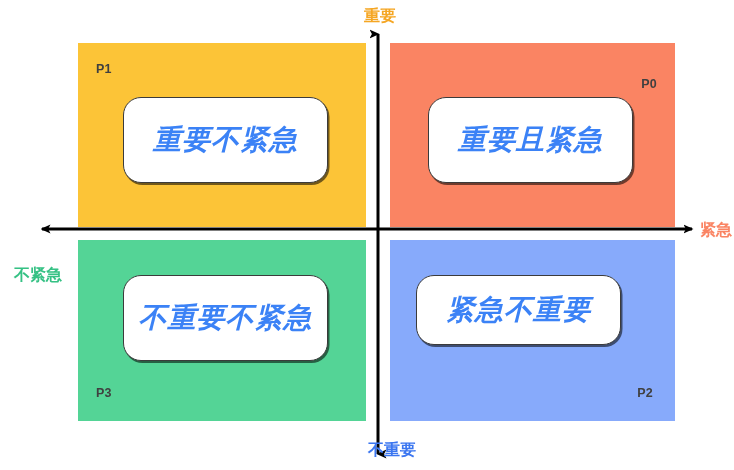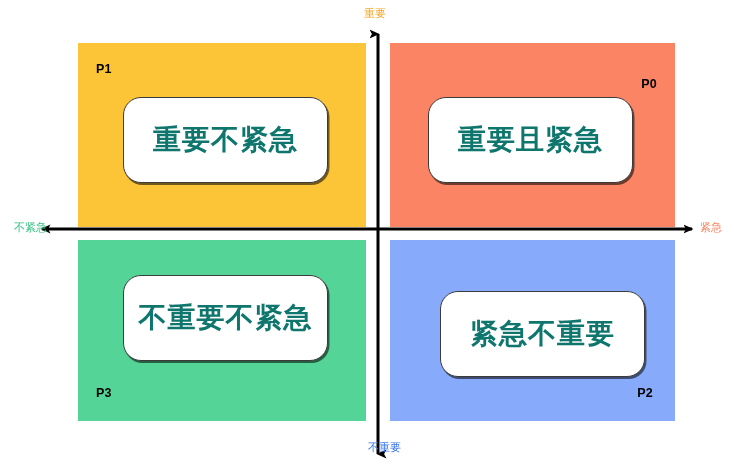--- a/index.html
+++ b/index.html
@@ -25,21 +25,21 @@
     box-sizing: border-box;
   }
   #quad-p1 { left: 78px;  top: 43px;  width: 288px; height: 184px; background: #FCC437; }
   #quad-p0 { left: 390px; top: 43px;  width: 285px; height: 184px; background: #FA8463; }
   #quad-p3 { left: 78px;  top: 240px; width: 288px; height: 181px; background: #54D496; }
   #quad-p2 { left: 390px; top: 240px; width: 285px; height: 181px; background: #87AAFB; }
 
   
   .ptag {
     position: absolute;
-    color: #000000;
+    color: #404040;
     font-size: 12.5px;
     font-weight: bold;
     letter-spacing: 0.2px;
     line-height: 1;
     white-space: nowrap;
   }
   #ptag-p1 { left: 18px;  top: 20px; }
   #ptag-p0 { right: 18px; top: 20px; margin-top: 15px; }
   #ptag-p3 { left: 18px;  bottom: 22px; text-align: right; }
   #ptag-p2 { right: 22px; bottom: 22px; }
@@ -52,45 +52,46 @@
     border: 1.6px solid #3b3b3b;
     border-radius: 18px;
     display: flex;
     align-items: center;
     justify-content: center;
     box-shadow: 1.5px 2px 0 rgba(0,0,0,0.55);
   }
   .card-text {
     font-size: 28px;
     font-weight: bold;
-    color: #0f766e;
+    color: #3b82f6;
     letter-spacing: 1px;
     line-height: 1;
     white-space: nowrap;
+    font-style: italic;
   }
   #card-p1 { left: 123px; top: 97px;  width: 205px; height: 86px; }
   #card-p0 { left: 428px; top: 97px;  width: 205px; height: 86px; }
   #card-p3 { left: 123px; top: 275px; width: 205px; height: 86px; }
-  #card-p2 { left: 440px; top: 275px; width: 205px; height: 86px; margin-top: 16px; }
+  #card-p2 { left: 416px; top: 275px; width: 205px; height: 70px; }
 
   
   #axes {
     position: absolute;
     left: 0;
     top: 0;
     width: 734px;
     height: 470px;
     pointer-events: none;
   }
 
   
   .axis-label {
     position: absolute;
-    font-size: 11px;
-    font-weight: normal;
+    font-size: 16px;
+    font-weight: bold;
     line-height: 1;
     white-space: nowrap;
   }
   #axis-label-top    { left: 364px; top: 8px;   color: #F5A623; }
   #axis-label-bottom { left: 368px; top: 442px; color: #3B76F0; }
   #axis-label-left   { left: 14px;  top: 222px; color: #35C184; }
   #axis-label-right  { left: 700px; top: 222px; color: #FA8463; }
 </style>
 </head>
 <body>
@@ -131,21 +132,21 @@
 
     <line x1="378" y1="34" x2="378" y2="454" stroke="#000000" stroke-width="3" marker-start="url(#arrow-up)" marker-end="url(#arrow-down)"></line>
 
     <line x1="42" y1="229" x2="692" y2="229" stroke="#000000" stroke-width="3" marker-start="url(#arrow-left)" marker-end="url(#arrow-right)"></line>
   </svg>
 
   <span class="axis-label" id="axis-label-top" style="color: rgb(245, 166, 35);">重要</span>
 
   <span class="axis-label" id="axis-label-bottom" style="color: rgb(59, 118, 240);">不重要</span>
 
-  <span class="axis-label" id="axis-label-left" style="color: rgb(53, 193, 132);">不紧急</span>
+  <span class="axis-label" id="axis-label-left" style="color: rgb(53, 193, 132); margin-top: 45px;">不紧急</span>
 
   <span class="axis-label" id="axis-label-right" style="color: rgb(250, 132, 99);">紧急</span>
 
   <div class="card" id="card-p1">
     <span class="card-text">重要不紧急</span>
   </div>
 
   <div class="card" id="card-p3">
     <span class="card-text">不重要不紧急</span>
   </div>

